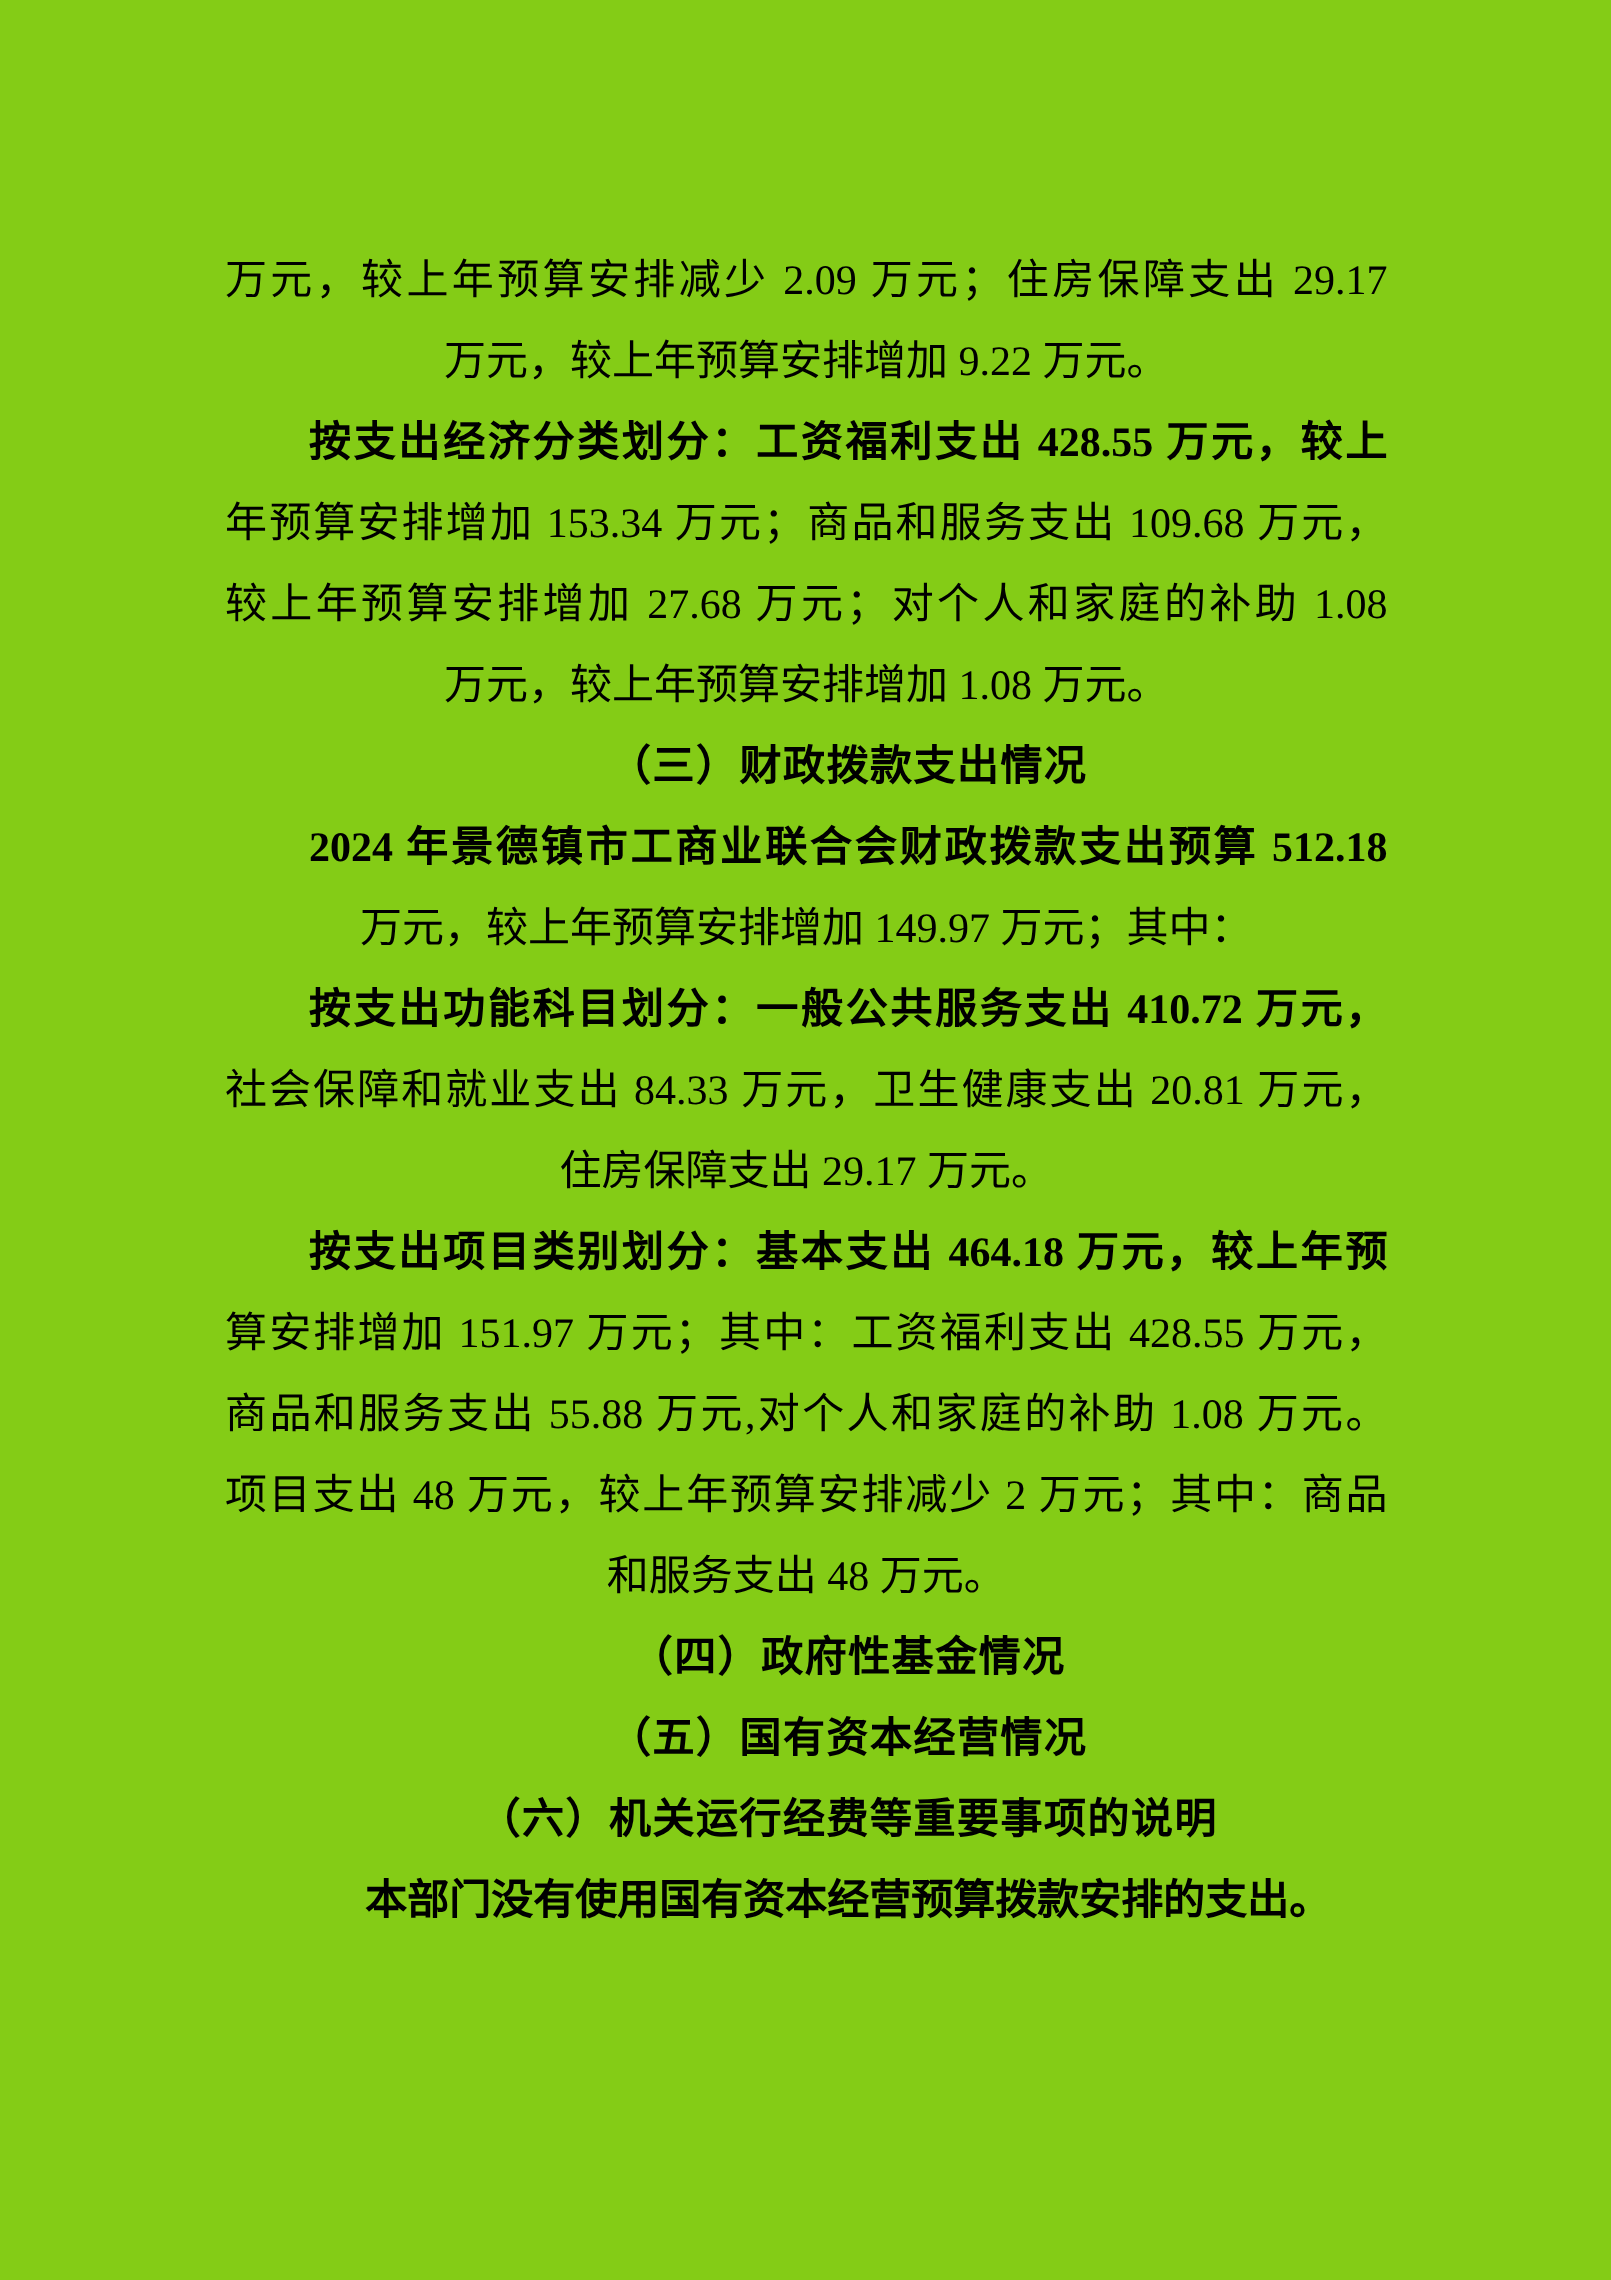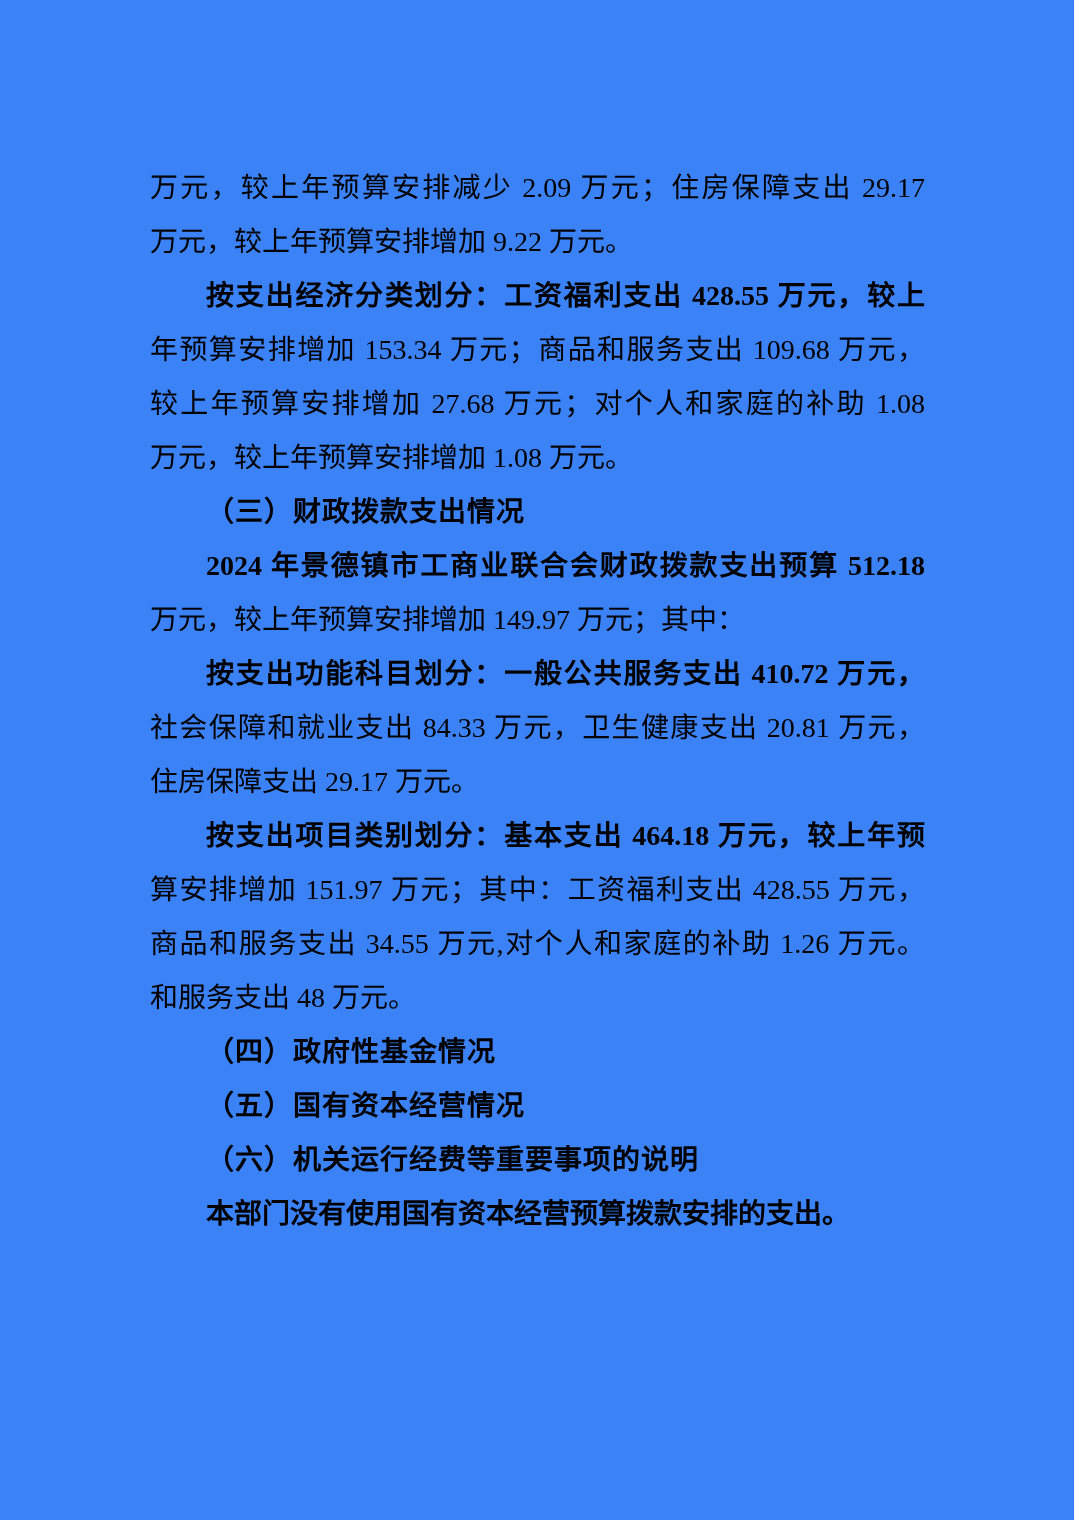--- a/index.html
+++ b/index.html
@@ -5,34 +5,34 @@
 <style>
   html, body {
     margin: 0;
     padding: 0;
     background: #ffffff;
   }
   .page {
     position: relative;
     width: 1074px;
     height: 1520px;
-    background: #3b82f6;
+    background: #84cc16;
     overflow: hidden;
     font-family: "Liberation Serif", "DejaVu Serif", serif;
     color: #000000;
   }
   .content {
     padding: 161px 149px 0 150px;
   }
   .line {
     font-size: 28px;
     line-height: 54px;
     height: 54px;
     overflow: hidden;
-    text-align: left;
+    text-align: center;
     white-space: normal;
     letter-spacing: 0;
   }
   .line.fill {
     text-align: justify;
     text-align-last: justify;
   }
   .line.indent {
     text-indent: 56px;
     font-weight: bold;
@@ -54,20 +54,21 @@
       <div class="line fill">较上年预算安排增加 27.68 万元；对个人和家庭的补助 1.08</div>
       <div class="line">万元，较上年预算安排增加 1.08 万元。</div>
       <div class="line indent bold">（三）财政拨款支出情况</div>
       <div class="line indent fill">2024 年景德镇市工商业联合会财政拨款支出预算 512.18</div>
       <div class="line">万元，较上年预算安排增加 149.97 万元；其中：</div>
       <div class="line indent fill">按支出功能科目划分：一般公共服务支出 410.72 万元，</div>
       <div class="line fill">社会保障和就业支出 84.33 万元，卫生健康支出 20.81 万元，</div>
       <div class="line">住房保障支出 29.17 万元。</div>
       <div class="line indent fill">按支出项目类别划分：基本支出 464.18 万元，较上年预</div>
       <div class="line fill">算安排增加 151.97 万元；其中：工资福利支出 428.55 万元，</div>
-      <div class="line fill">商品和服务支出 34.55 万元,对个人和家庭的补助 1.26 万元。</div>
+      <div class="line fill">商品和服务支出 55.88 万元,对个人和家庭的补助 1.08 万元。</div>
+      <div class="line fill">项目支出 48 万元，较上年预算安排减少 2 万元；其中：商品</div>
       <div class="line">和服务支出 48 万元。</div>
       <div class="line indent bold">（四）政府性基金情况</div>
       <div class="line indent bold">（五）国有资本经营情况</div>
       <div class="line indent bold">（六）机关运行经费等重要事项的说明</div>
       <div class="line indent">本部门没有使用国有资本经营预算拨款安排的支出。</div>
     </div>
 </div>
 
 </body></html>

